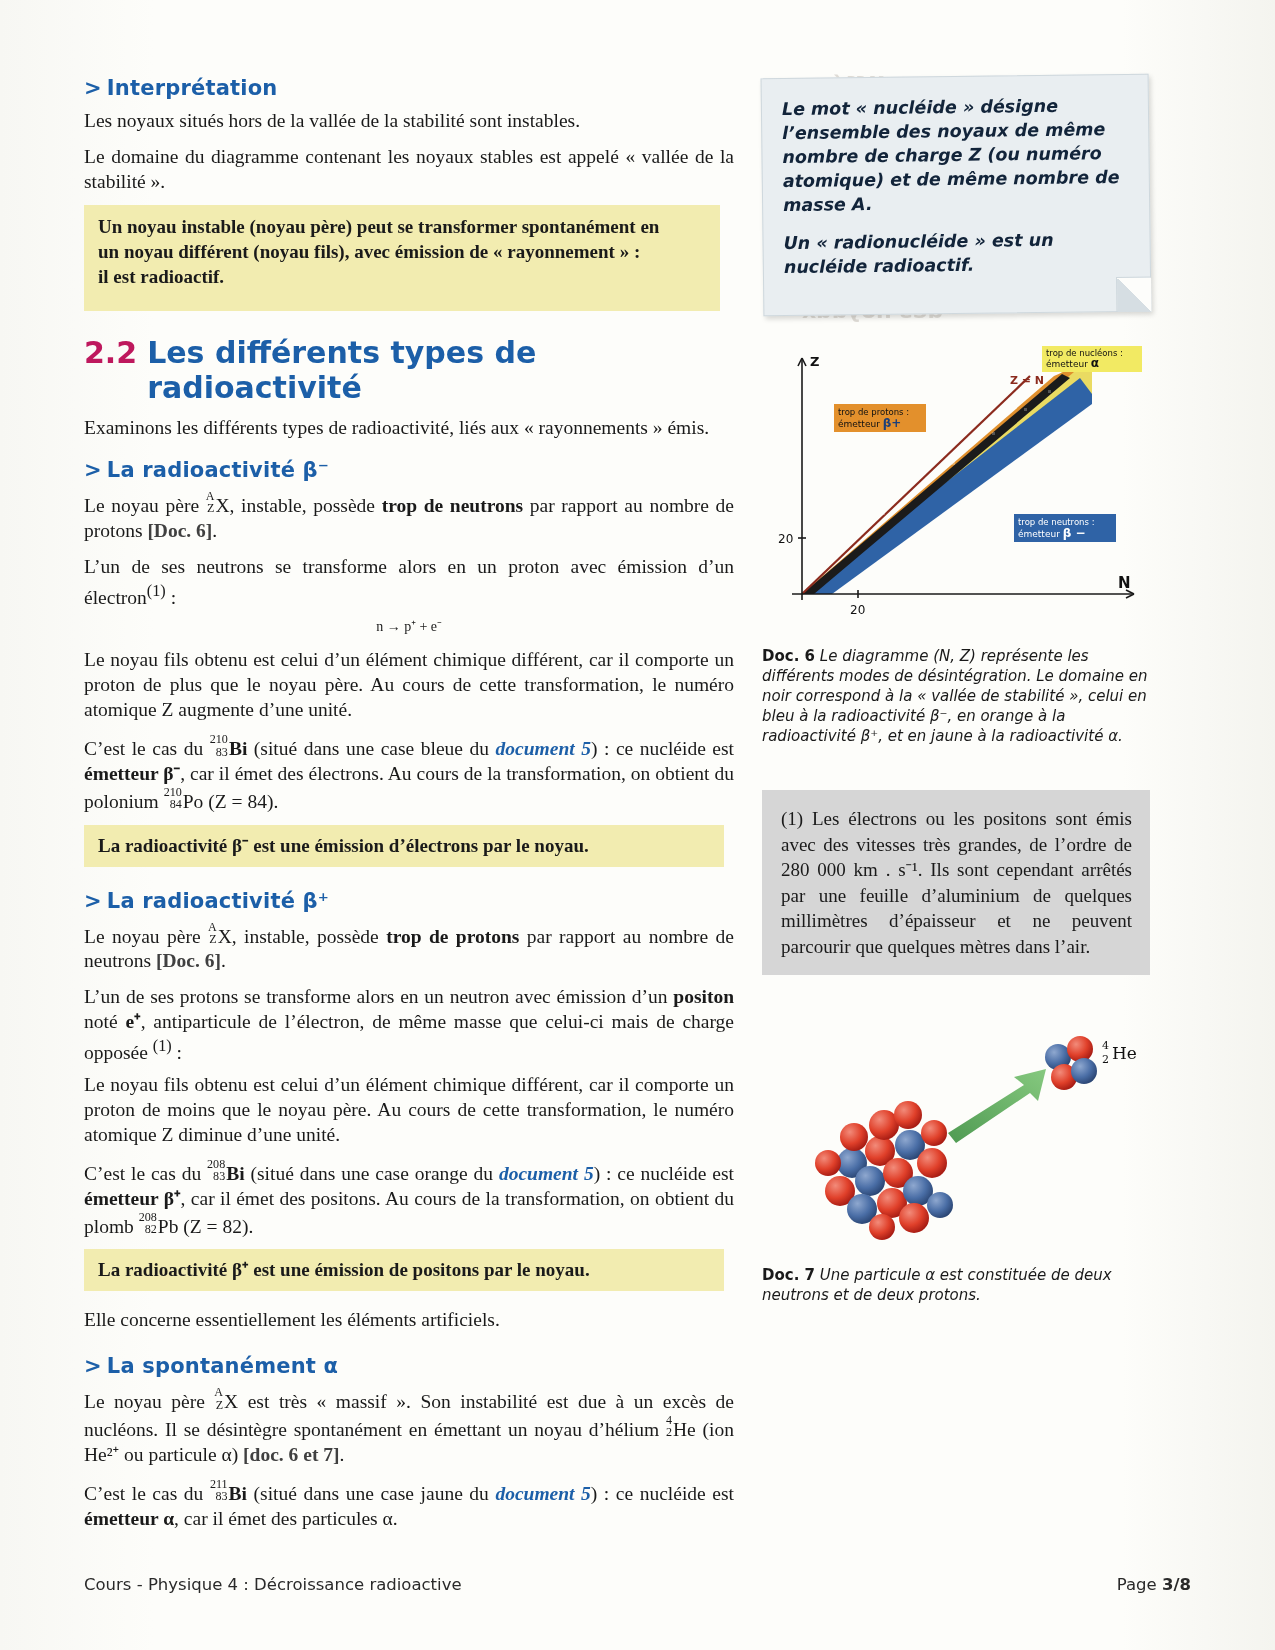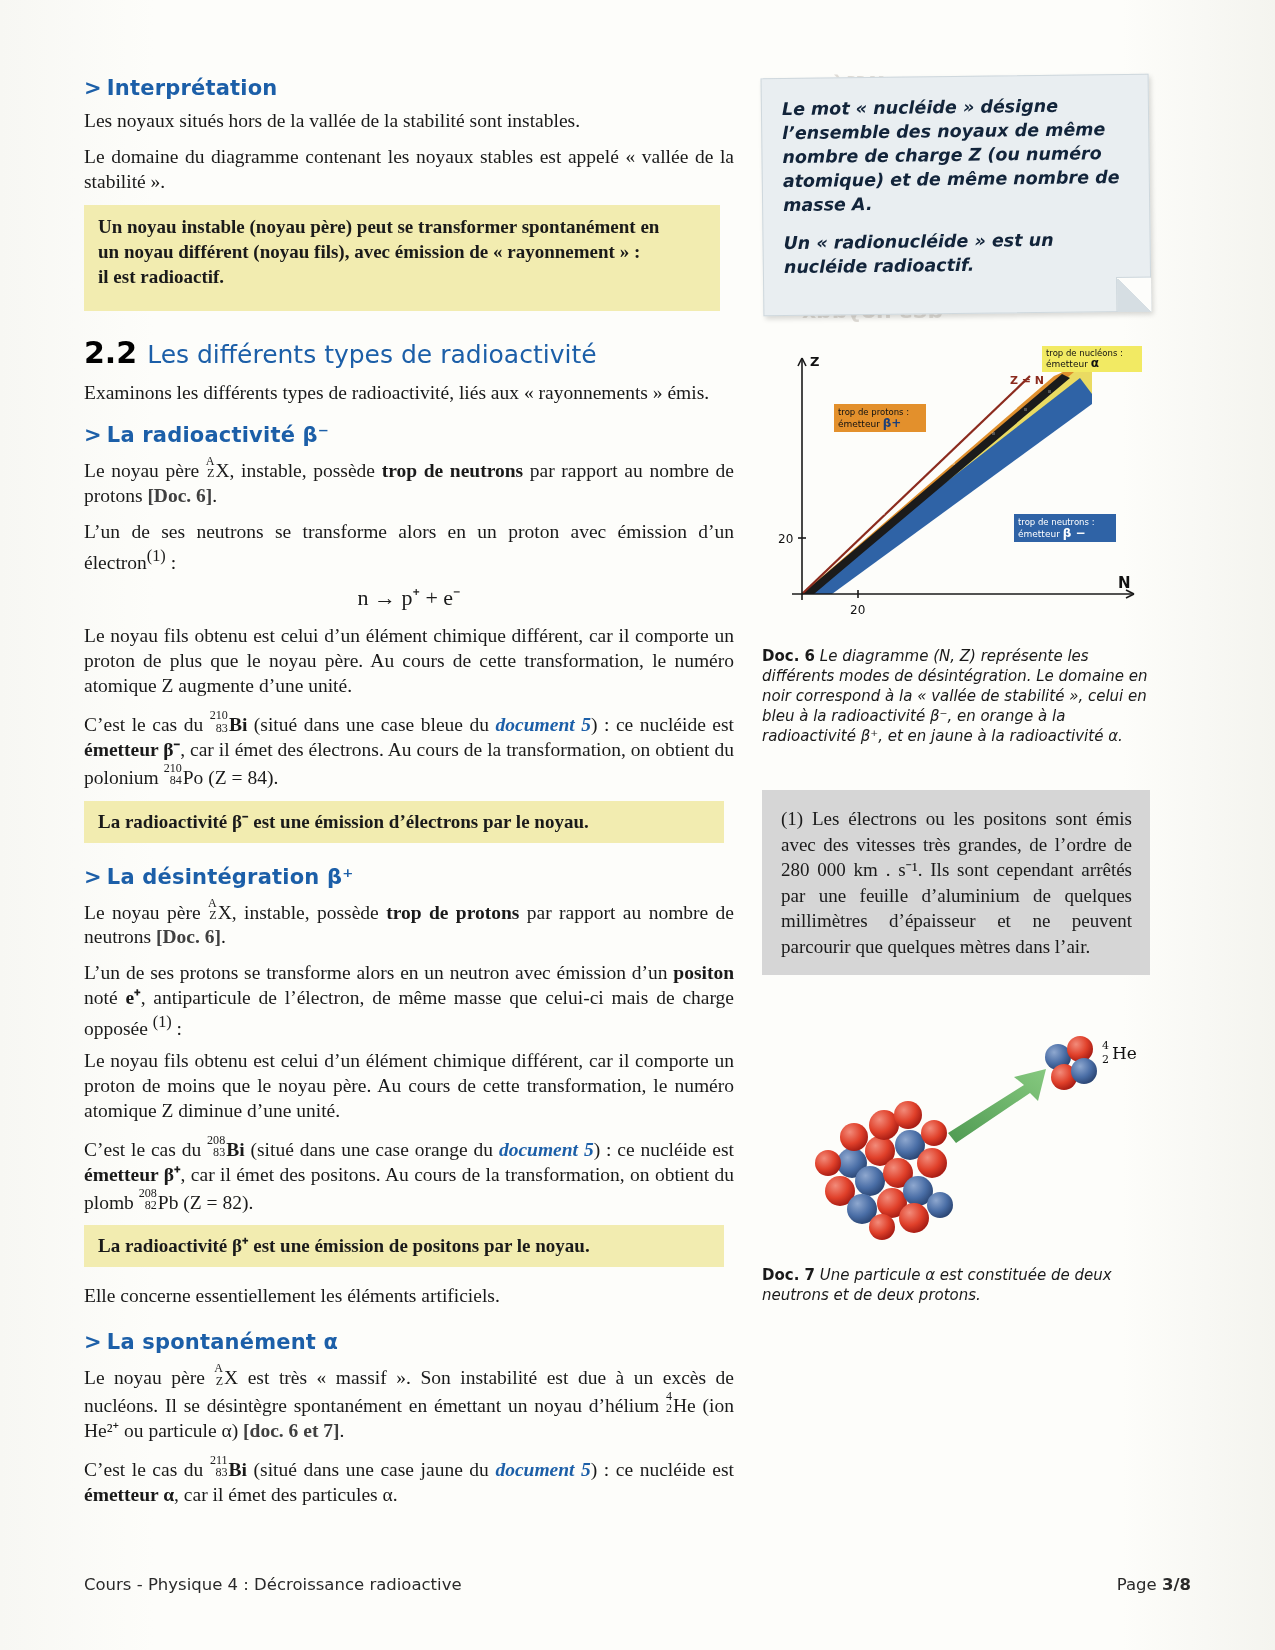--- a/index.html
+++ b/index.html
@@ -74,33 +74,33 @@
 
   .sec-title {
     display: flex;
     align-items: baseline;
     margin: 24px 0 10px 0;
   }
   .sec-num {
     font-family: "DejaVu Sans", sans-serif;
     font-size: 30px;
     font-weight: bold;
-    color: #000000;
+    color: #be185d;
     margin-right: 10px;
   }
   .sec-name {
     font-family: "DejaVu Sans", sans-serif;
-    font-size: 25px;
-    font-weight: normal;
+    font-size: 30px;
+    font-weight: bold;
     color: #1c5fa8;
   }
 
   .formula {
     text-align: center;
-    font-size: 22px;
+    font-size: 14px;
     margin: 4px 0 12px 0;
   }
   .doc-ref {
     color: #404040;
     font-weight: bold;
   }
   .doc-ref-b { color: #1c5fa8; font-weight: bold; font-style: italic; }
 
   
   .nuc { display: inline-block; white-space: nowrap; vertical-align: baseline; }
@@ -248,21 +248,21 @@
 
     <p class="body">Le noyau fils obtenu est celui d’un élément chimique différent, car il comporte un proton de plus que le noyau père. Au cours de cette transformation, le numéro atomique Z augmente d’une unité.</p>
 
     <p class="body">
       <span>C’est le cas du </span><span class="nuc"><span class="idx"><span>210</span><span>83</span></span><b class="sym">Bi</b></span><span> (situé dans une case bleue du </span><span class="doc-ref-b">document 5</span><span>) : ce nucléide est </span><b>émetteur β⁻</b><span>, car il émet des électrons. Au cours de la transformation, on obtient du polonium </span><span class="nuc"><span class="idx"><span>210</span><span>84</span></span><span class="sym">Po</span></span><span> (Z = 84).</span>
     </p>
 
     <div class="hl-yellow single">La radioactivité β⁻ est une émission d’électrons par le noyau.</div>
 
     <h3 class="head-arrow" style="margin-top:22px">
-      <span class="arrow">&gt;</span><span>La désintégration β⁺</span>
+      <span class="arrow">&gt;</span><span>La radioactivité β⁺</span>
     </h3>
 
     <p class="body">
       <span>Le noyau père </span><span class="nuc"><span class="idx"><span>A</span><span>Z</span></span><span class="sym">X</span></span><span>, instable, possède </span><b>trop de protons</b><span> par rapport au nombre de neutrons </span><span class="doc-ref">[Doc. 6]</span><span>.</span>
     </p>
 
     <p class="body tight">
       <span>L’un de ses protons se transforme alors en un neutron avec émission d’un </span><b>positon</b><span> noté </span><b>e⁺</b><span>, antiparticule de l’électron, de même masse que celui-ci mais de charge opposée </span><sup>(1)</sup><span> :</span>
     </p>
 

